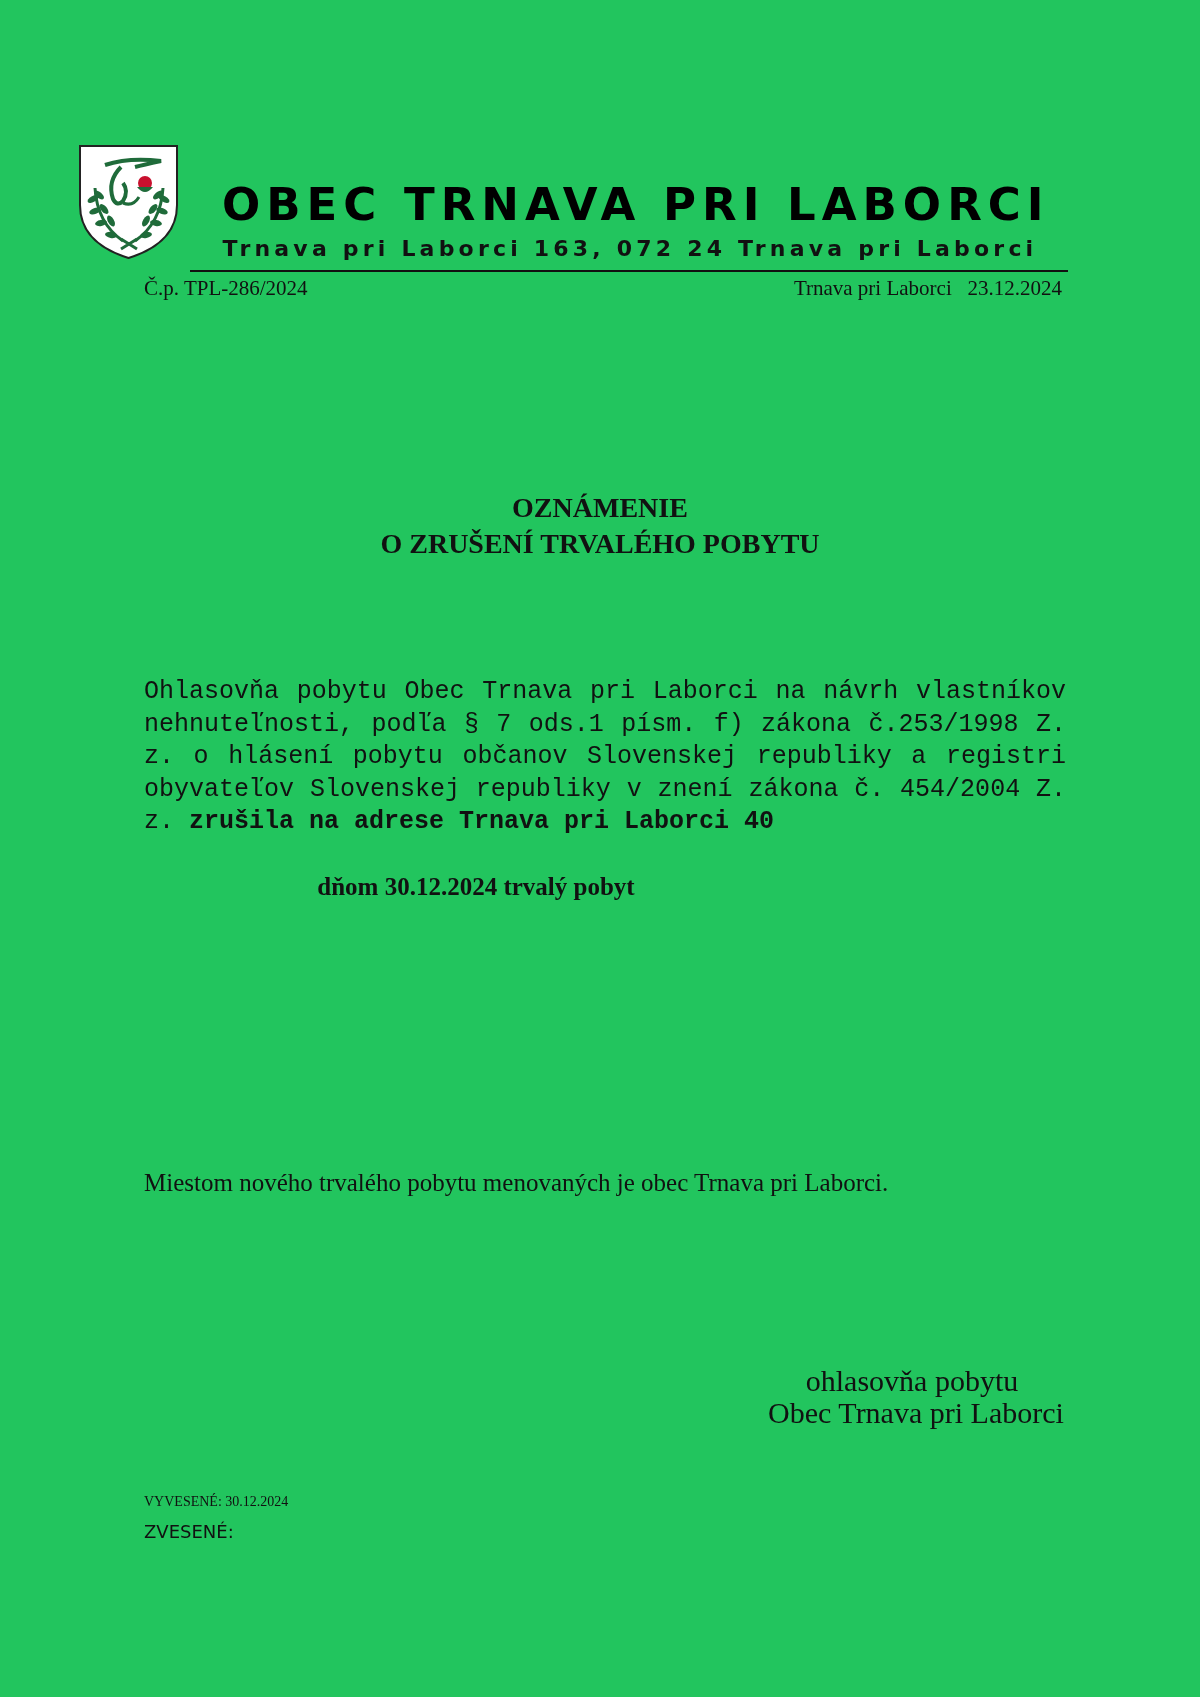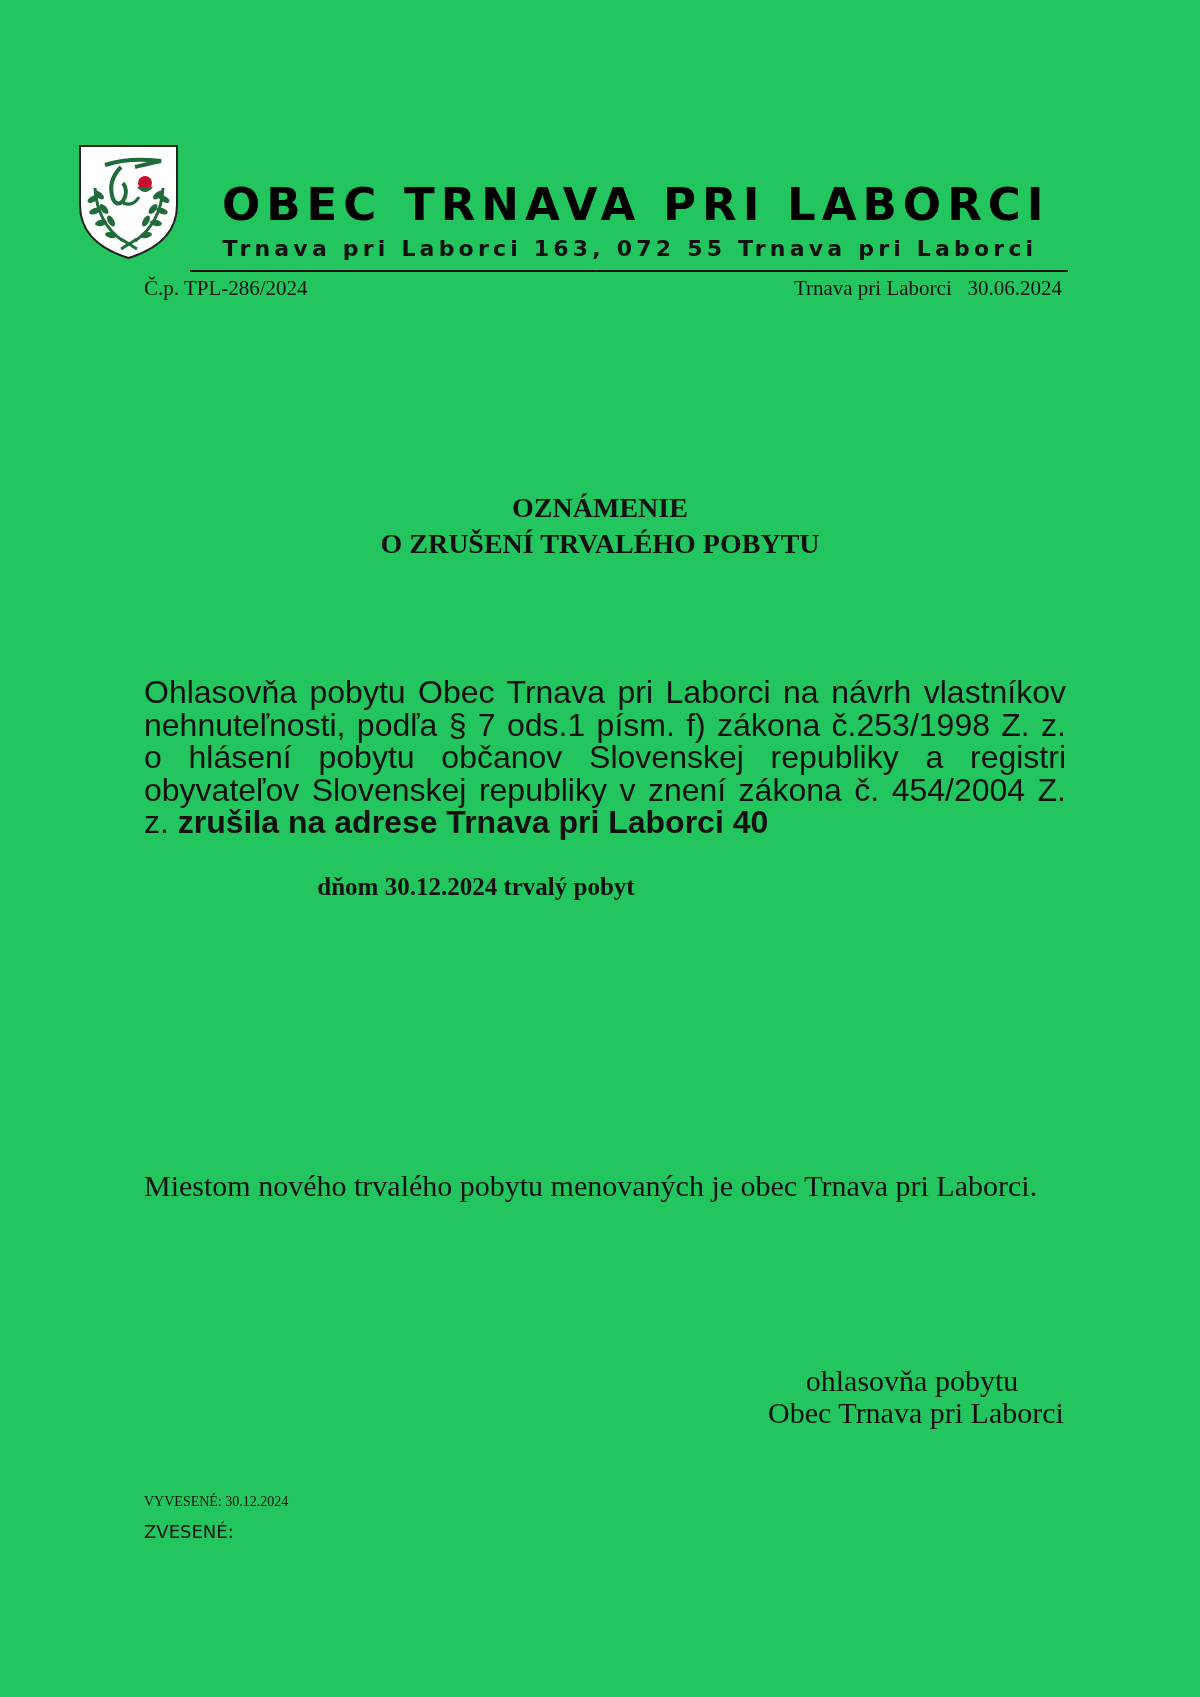--- a/index.html
+++ b/index.html
@@ -9,25 +9,25 @@
   .org-name { position: absolute; left: 222px; top: 178px; width: 820px; text-align: center;
     font-family: "DejaVu Sans", sans-serif; font-weight: bold; font-size: 45px; letter-spacing: 6px; color: #000; white-space: nowrap; }
   .org-address { position: absolute; left: 220px; top: 236px; width: 820px; text-align: center;
     font-family: "DejaVu Sans", sans-serif; font-weight: bold; font-size: 22px; letter-spacing: 4.2px; color: #111; white-space: nowrap; }
   .header-rule { position: absolute; left: 190px; top: 270px; width: 878px; height: 0; border-top: 2px solid #111; }
   .ref-number { position: absolute; left: 144px; top: 276px; font-family: "Liberation Serif", serif; font-size: 21px; }
   .place-date { position: absolute; right: 138px; top: 276px; font-family: "Liberation Serif", serif; font-size: 21px; white-space: pre; }
   .title { position: absolute; left: 0; width: 1200px; text-align: center; font-family: "Liberation Serif", serif; font-weight: bold; font-size: 28px; }
   .title.l1 { top: 492px; }
   .title.l2 { top: 528px; }
-  .body-para { position: absolute; left: 144px; width: 922px; top: 676px; font-family: Liberation Sans, sans-serif; font-size: 32px; line-height: 32.5px; text-align: justify; }
+  .body-para { position: absolute; left: 144px; width: 922px; top: 676px; font-family: Liberation Mono, monospace; font-size: 25px; line-height: 32.5px; text-align: justify; }
   .body-para b { font-weight: bold; }
   .center-line { position: absolute; left: 0; width: 952px; text-align: center; font-family: "Liberation Serif", serif; font-size: 25px; }
   .bold { font-weight: bold; }
-  .closing { position: absolute; left: 144px; top: 1169px; font-family: "Liberation Serif", serif; font-size: 30px; }
+  .closing { position: absolute; left: 144px; top: 1169px; font-family: "Liberation Serif", serif; font-size: 25px; }
   .sig { position: absolute; right: 134px; font-family: "Liberation Serif", serif; font-size: 30px; text-align: center; width: 300px; }
   .sig.l1 { top: 1364px; right: 158px; width: 260px; }
   .sig.l2 { top: 1396px; }
   .posted { position: absolute; left: 144px; top: 1494px; font-family: "Liberation Serif", serif; font-size: 14px; }
   .removed { position: absolute; left: 144px; top: 1521px; font-family: "DejaVu Sans", sans-serif; font-size: 18px; }
 </style>
 </head>
 <body>
 
 <div class="page">
@@ -54,24 +54,24 @@
       <ellipse cx="85" cy="68" rx="6" ry="3" transform="rotate(20 85 68)"></ellipse>
       <ellipse cx="76" cy="66" rx="6" ry="3" transform="rotate(-50 76 66)"></ellipse>
       <ellipse cx="79" cy="80" rx="6" ry="3" transform="rotate(10 79 80)"></ellipse>
       <ellipse cx="69" cy="78" rx="6" ry="3" transform="rotate(-60 69 78)"></ellipse>
       <ellipse cx="69" cy="92" rx="6" ry="3" transform="rotate(-10 69 92)"></ellipse>
     </g>
     <path d="M44 96 L60 106 M60 96 L44 106" stroke="#1f6b3a" stroke-width="3"></path>
   </svg>
 
   <div class="org-name">OBEC TRNAVA PRI LABORCI</div>
-  <div class="org-address">Trnava pri Laborci 163, 072 55 Trnava pri Laborci</div>
+  <div class="org-address">Trnava pri Laborci 163, 072 24 Trnava pri Laborci</div>
   <div class="header-rule"></div>
   <div class="ref-number">Č.p. TPL-286/2024</div>
-  <div class="place-date">Trnava pri Laborci   30.06.2024</div>
+  <div class="place-date">Trnava pri Laborci   23.12.2024</div>
 
   <div class="title l1">OZNÁMENIE</div>
   <div class="title l2">O ZRUŠENÍ TRVALÉHO POBYTU</div>
 
   <div class="body-para"><span>Ohlasovňa pobytu Obec Trnava pri Laborci na návrh vlastníkov nehnuteľnosti, podľa § 7 ods.1 písm. f) zákona č.253/1998 Z. z. o hlásení pobytu občanov Slovenskej republiky a registri obyvateľov Slovenskej republiky v znení zákona č. 454/2004 Z. z. </span><b>zrušila na adrese Trnava pri Laborci 40</b></div>
 
   <div class="center-line bold" style="top:873px;">dňom 30.12.2024 trvalý pobyt</div>
 
   <div class="closing">Miestom nového trvalého pobytu menovaných je obec Trnava pri Laborci.</div>
 

